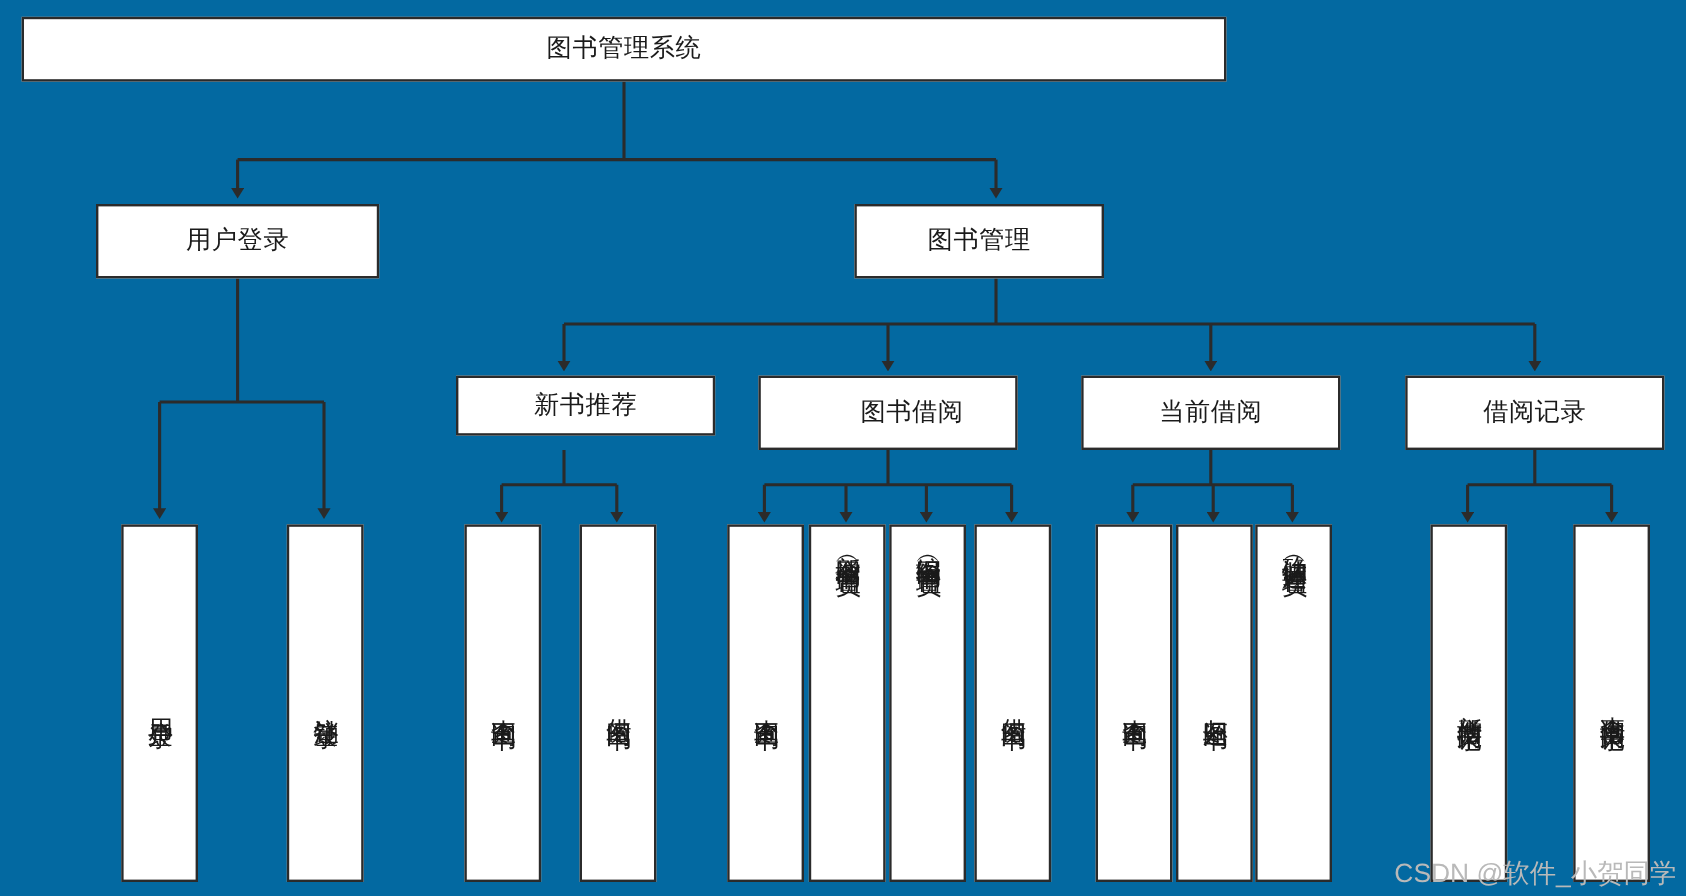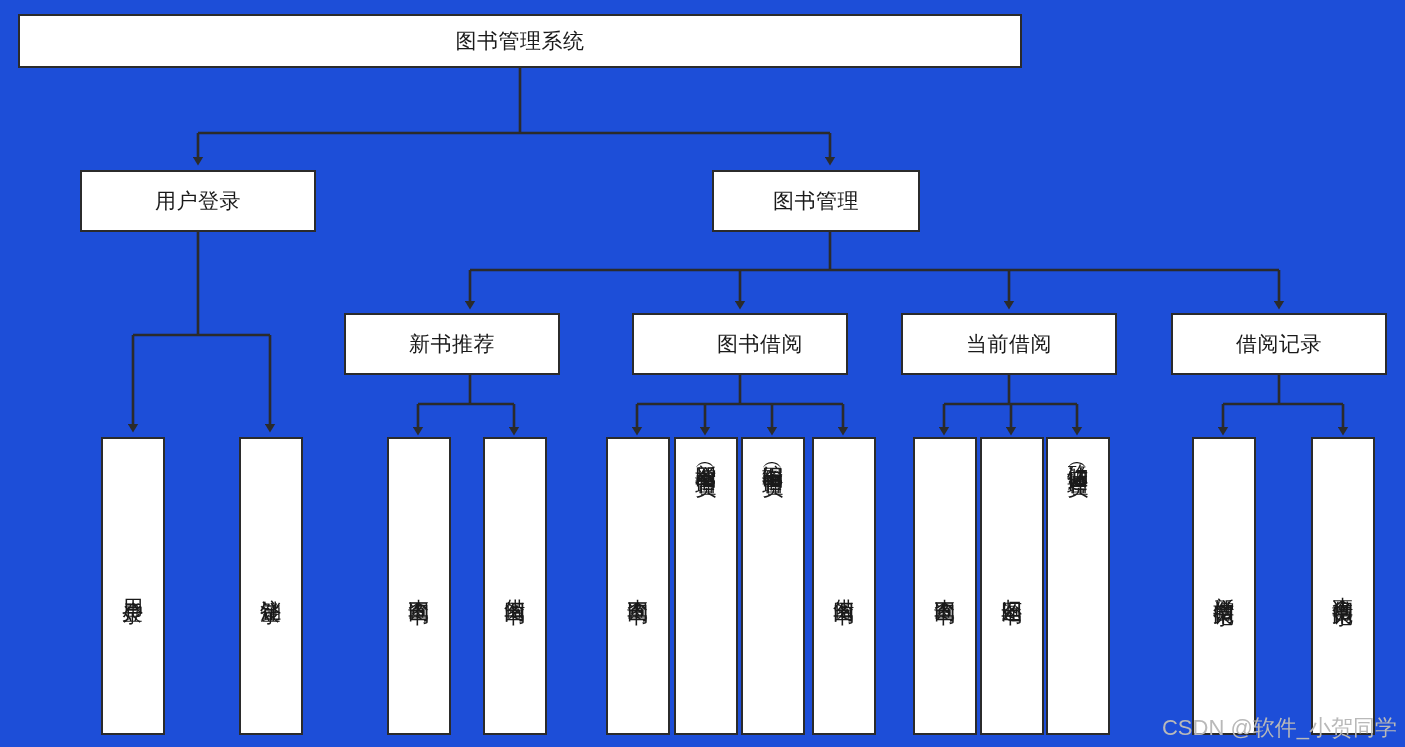--- a/index.html
+++ b/index.html
@@ -7,21 +7,21 @@
     padding: 0;
     background: #ffffff;
   }
   body {
     font-family: "Liberation Sans", "DejaVu Sans", sans-serif;
   }
   #canvas {
     position: relative;
     width: 1405px;
     height: 747px;
-    background: #1d4ed8;
+    background: #0369a1;
     overflow: hidden;
   }
   svg.edges {
     position: absolute;
     left: 0;
     top: 0;
     width: 1405px;
     height: 747px;
     pointer-events: none;
   }
@@ -133,21 +133,21 @@
     <span class="label">图书管理系统</span>
   </div>
 
   <div class="node horiz" style="left:80px; top:170px; width:236px; height:62px;">
     <span class="label">用户登录</span>
   </div>
   <div class="node horiz" style="left:712px; top:170px; width:208px; height:62px;">
     <span class="label">图书管理</span>
   </div>
 
-  <div class="node horiz" style="left:344px; top:313px; width:216px; height:62px;align-items:center;">
+  <div class="node horiz" style="left:380px; top:313px; width:216px; height:50px;align-items:center;">
     <span class="label">新书推荐</span>
   </div>
   <div class="node horiz" style="left:632px; top:313px; width:216px; height:62px;padding-left:40px;">
     <span class="label">图书借阅</span>
   </div>
   <div class="node horiz" style="left:901px; top:313px; width:216px; height:62px;">
     <span class="label">当前借阅</span>
   </div>
   <div class="node horiz" style="left:1171px; top:313px; width:216px; height:62px;">
     <span class="label">借阅记录</span>

